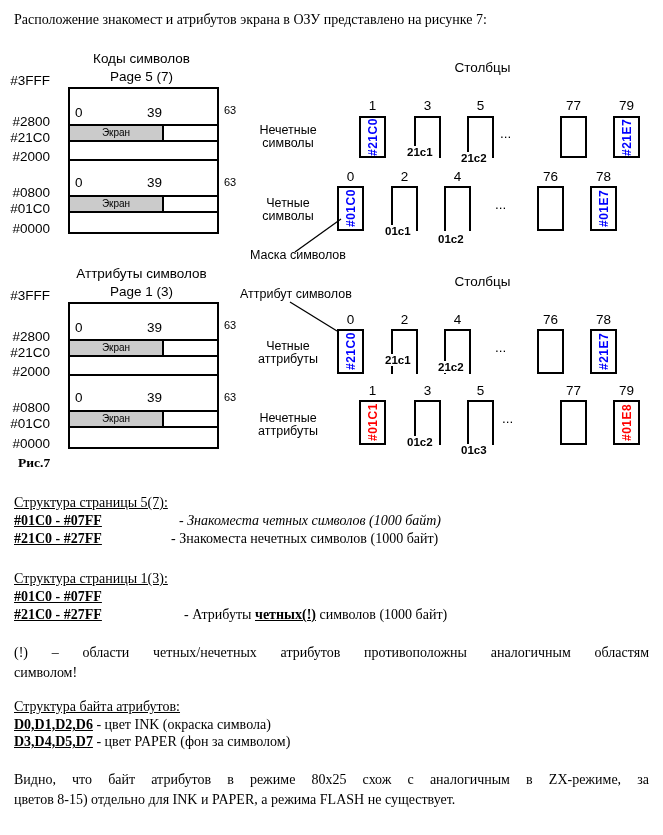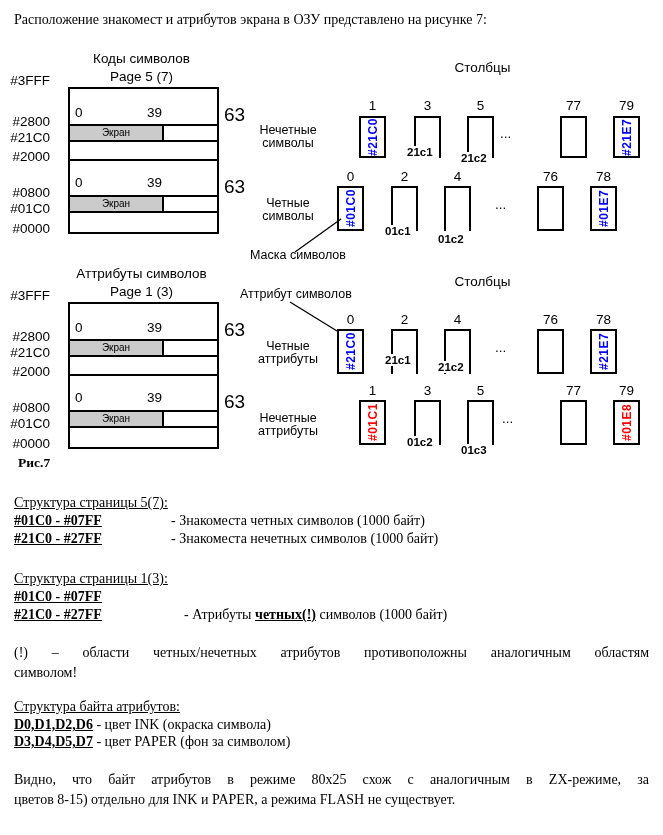--- a/index.html
+++ b/index.html
@@ -9,21 +9,21 @@
   .serifp{font-family:"Liberation Serif",serif;font-size:14px;line-height:17px;}
   .figtitle{font-family:"Liberation Sans",sans-serif;font-size:13.5px;text-align:center;width:147px;}
   .colstitle{font-family:"Liberation Sans",sans-serif;font-size:13.5px;text-align:center;width:105px;}
   .memlabel{position:absolute;width:50px;text-align:right;font-family:"Liberation Sans",sans-serif;font-size:13.5px;}
   .membox{position:absolute;left:68px;width:147px;height:143px;border:2px solid #000;box-sizing:content-box;background:#fff;}
   .hline{position:absolute;left:0;width:100%;height:2px;background:#000;}
   .band{position:absolute;left:0;width:92px;height:15px;}
   .banddiv{position:absolute;left:92px;width:2px;height:15px;background:#000;}
   .bandtext{position:absolute;left:0;width:92px;text-align:center;font-family:"Liberation Sans",sans-serif;font-size:10px;}
   .innum{position:absolute;font-family:"Liberation Sans",sans-serif;font-size:13.5px;}
-  .n63{position:absolute;left:224px;font-family:"Liberation Sans",sans-serif;font-size:19px;}
+  .n63{position:absolute;left:224px;font-family:"Liberation Sans",sans-serif;font-size:11px;}
   .cbox{position:absolute;width:27px;border:2px solid #000;box-sizing:border-box;background:#fff;}
   .cbox.open{border-bottom:none;}
   .vtext{width:100%;height:100%;display:flex;align-items:center;justify-content:center;
          writing-mode:vertical-rl;transform:rotate(180deg);
          font-family:"Liberation Sans",sans-serif;font-weight:bold;font-size:12px;letter-spacing:0.5px;}
   .colnum{position:absolute;width:27px;text-align:center;font-family:"Liberation Sans",sans-serif;font-size:13.5px;}
   .tag{position:absolute;font-family:"Liberation Sans",sans-serif;font-weight:bold;font-size:11.5px;background:#fff;padding:0 1px;}
   .rowlabel{position:absolute;width:84px;text-align:center;font-family:"Liberation Sans",sans-serif;font-size:12.5px;line-height:13px;}
   .dots{position:absolute;font-family:"Liberation Sans",sans-serif;font-size:13.5px;}
   .pointer{position:absolute;font-family:"Liberation Sans",sans-serif;font-size:12.5px;}
@@ -201,21 +201,21 @@
   <div class="cbox" style="left:613px;top:400px;height:45px;">
     <div class="vtext" style="color: rgb(255, 0, 0);">#01E8</div>
   </div>
   <div class="dots" style="left:502px;top:411px;">...</div>
   <div class="tag" style="left:406px;top:436px;">01c2</div>
   <div class="tag" style="left:460px;top:444px;">01c3</div>
 
   <div class="abs serifp heading" style="left:14px;top:494px;">Структура страницы 5(7):</div>
   <div class="abs serifp" style="left:14px;top:512px;width:640px;">
     <span class="bold">#01C0 - #07FF</span>
-    <span class="abs" style="left:157px;">- Знакоместа четных символов (1000 байт)</span>
+    <span class="abs" style="left:165px;font-style:italic;">- Знакоместа четных символов (1000 байт)</span>
   </div>
   <div class="abs serifp" style="left:14px;top:530px;width:640px;">
     <span class="bold">#21C0 - #27FF</span>
     <span class="abs" style="left:157px;">- Знакоместа нечетных символов (1000 байт)</span>
   </div>
 
   <div class="abs serifp heading" style="left:14px;top:570px;">Структура страницы 1(3):</div>
   <div class="abs serifp" style="left:14px;top:588px;width:640px;">
     <span class="bold">#01C0 - #07FF</span>
   </div>

